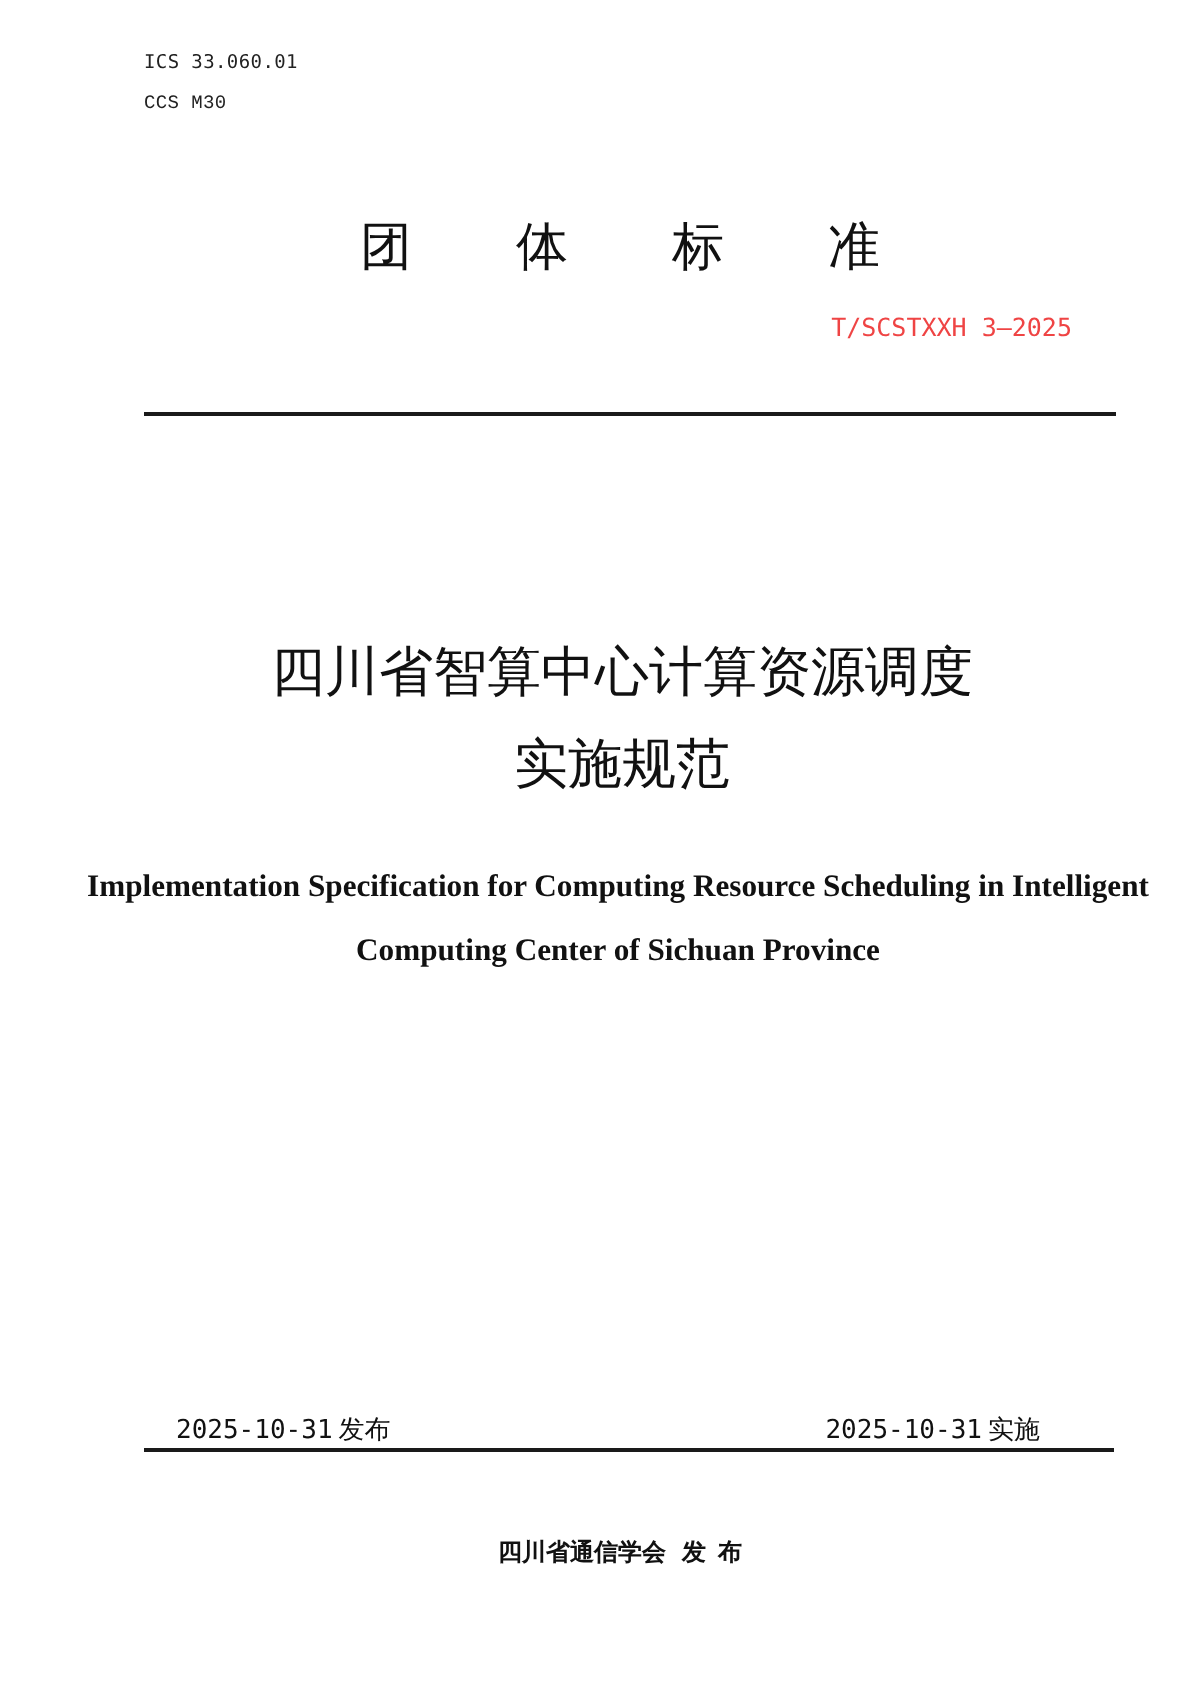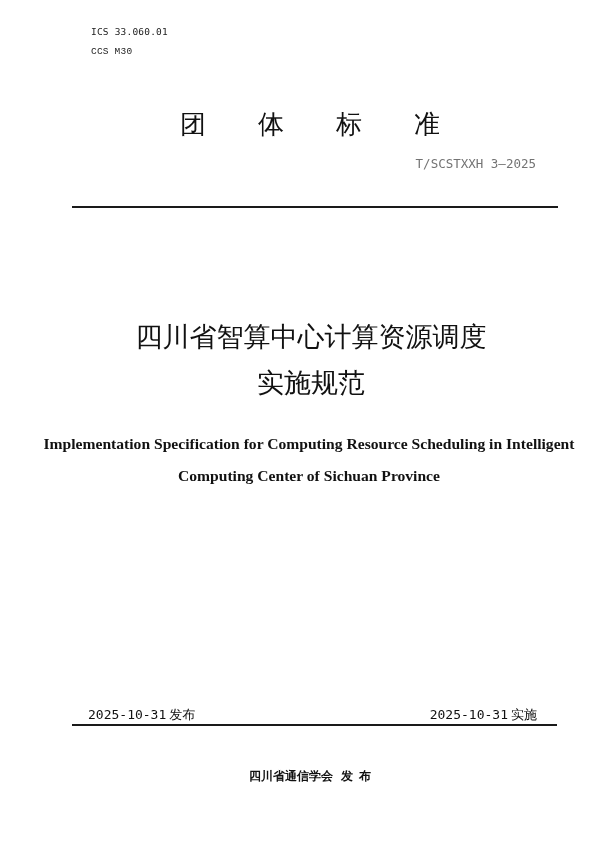--- a/index.html
+++ b/index.html
@@ -17,21 +17,20 @@
     }
     .abs { position: absolute; }
 
     .code-line {
       left: 72px;
       font-family: "DejaVu Sans Mono", "Liberation Mono", monospace;
       font-size: 9.5px;
       color: #222;
       letter-spacing: 0.2px;
       white-space: nowrap;
-      margin-left: 19px;
     }
     #ics { top: 26px; }
     #ccs { top: 46px; font-family: Liberation Mono, monospace; }
 
     #doc-type {
       top: 108px;
       left: 180px;
       width: 260px;
       display: flex;
       justify-content: space-between;
@@ -40,21 +39,21 @@
       line-height: 32px;
       color: #111;
     }
     #doc-type span { display: inline-block; }
 
     #std-number {
       top: 156px;
       right: 64px;
       font-family: "DejaVu Sans Mono", "Liberation Mono", monospace;
       font-size: 12.5px;
-      color: #737373;
+      color: #ef4444;
       white-space: nowrap;
     }
 
     .rule {
       left: 72px;
       width: 486px;
       height: 2px;
       background: #1a1a1a;
     }
     #top-rule { top: 206px; }
@@ -88,21 +87,21 @@
     #title-en-2 { top: 466px; }
 
     .date-line {
       top: 706px;
       font-family: "DejaVu Sans Mono", "Liberation Mono", monospace;
       font-size: 13px;
       color: #111;
       white-space: nowrap;
     }
     #publish-date { left: 88px; }
-    #implement-date { right: 63px; }
+    #implement-date { right: 80px; }
     .date-line .cn {
       font-family: "DejaVu Sans", sans-serif;
       margin-left: 3px;
       margin-top: 12px;
     }
 
     #publisher {
       top: 768px;
       left: 0;
       width: 620px;

